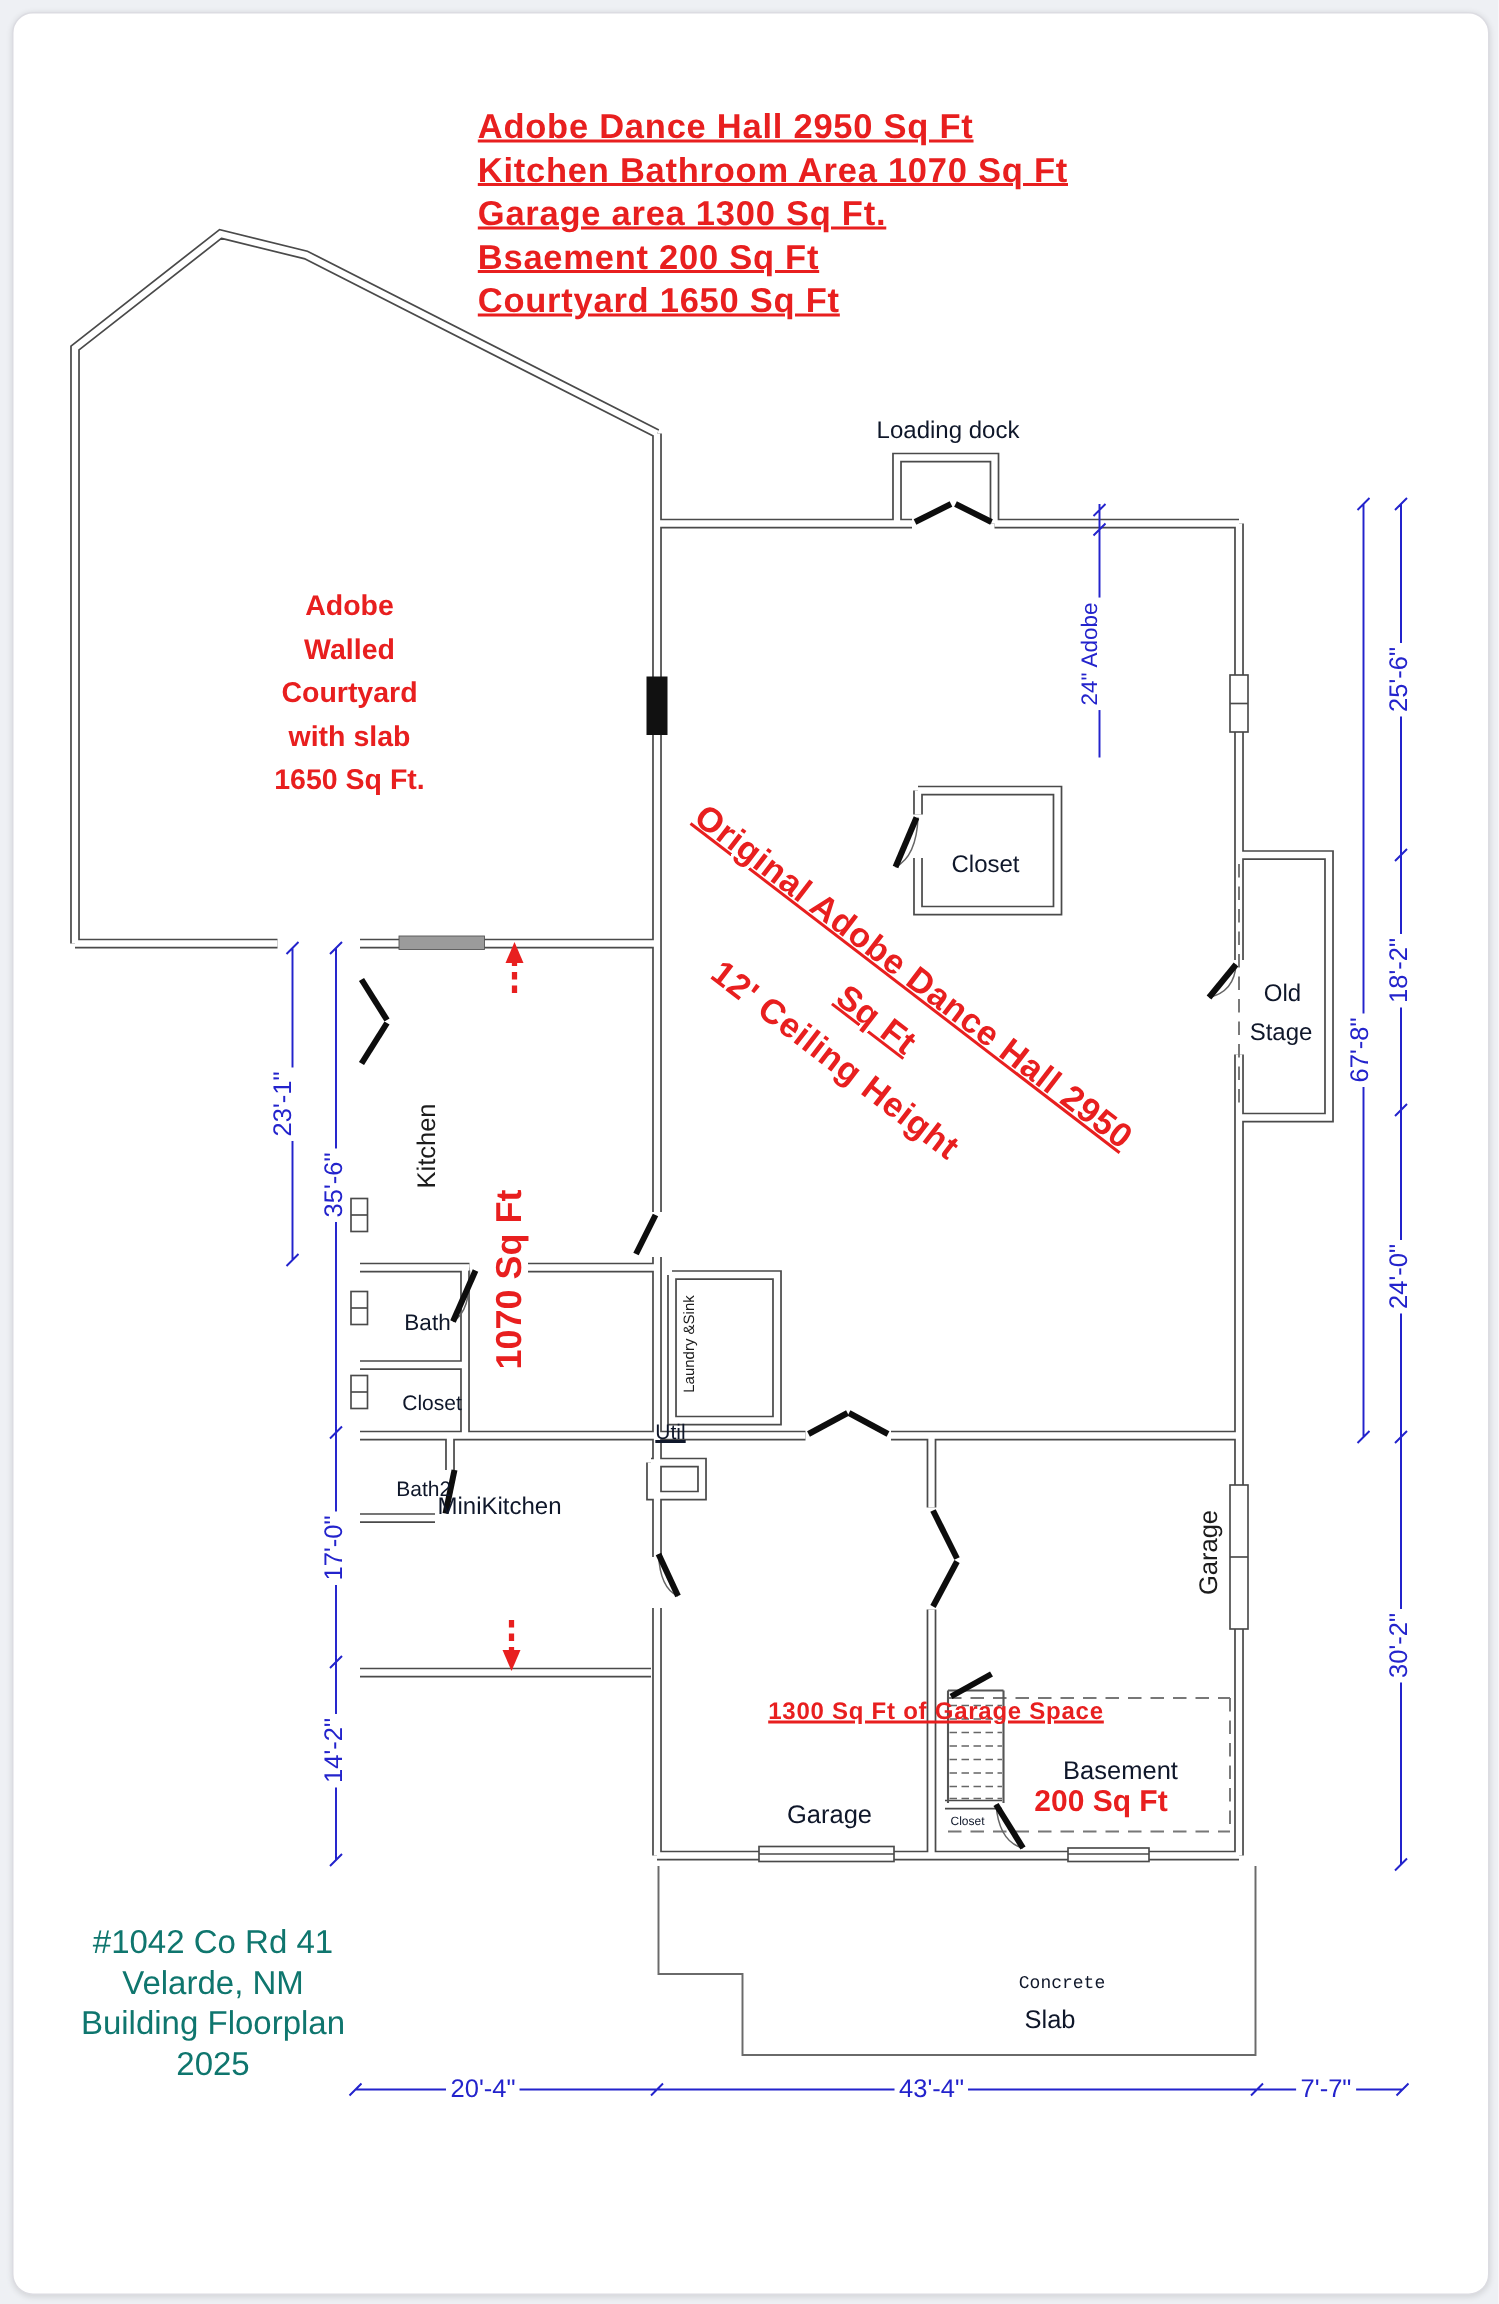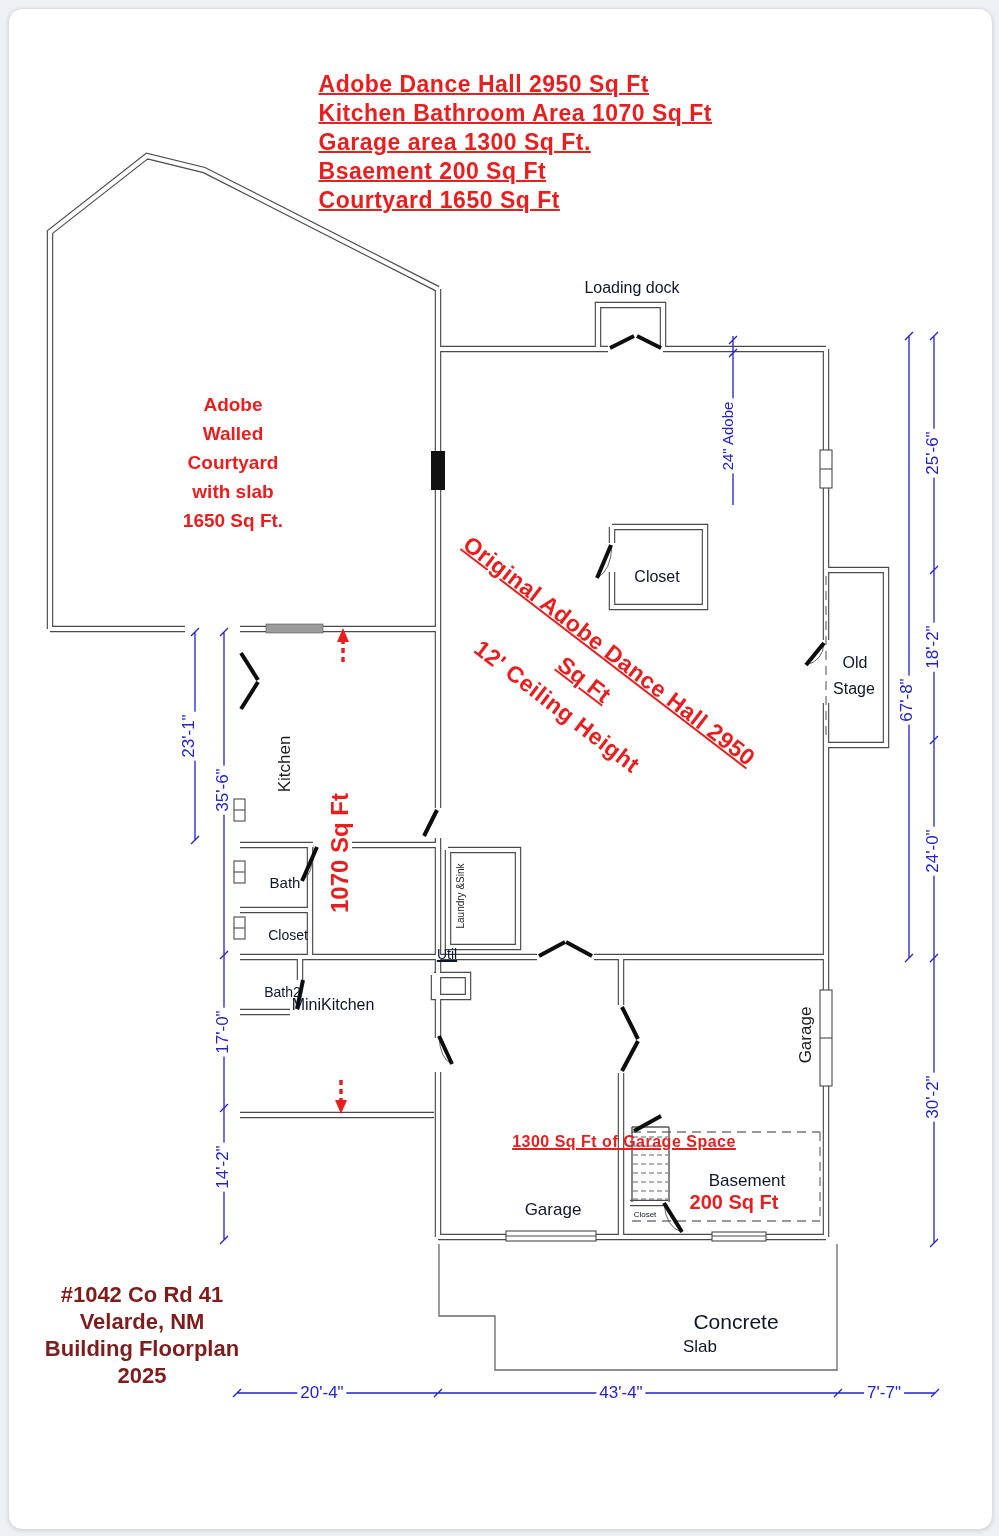--- a/index.html
+++ b/index.html
@@ -22,21 +22,21 @@
   #summary{
     position:absolute;top:70px;right:287px;text-align:left;
     font-size:23px;line-height:29px;letter-spacing:.5px;
   }
   #courtyard-label{
     position:absolute;left:113px;top:390px;width:240px;text-align:center;
     font-size:19px;line-height:29px;
   }
   #titleblock{
     position:absolute;left:22px;top:1281px;width:240px;text-align:center;
-    font-size:22px;line-height:27px;color:#7f1d1d;font-weight:700;
+    font-size:22px;line-height:27px;color:#0f766e;font-weight:400;
   }
   #diag{
     position:absolute;left:478px;top:526px;
     transform:rotate(37.5deg);transform-origin:0 0;
     font-size:23px;line-height:38px;letter-spacing:.5px;
   }
   #diag .l2{margin-left:148px;}
   #diag .l3{margin-left:72px;}
   .dim{font-size:17px;}
   .dims{font-size:15px;}
@@ -212,21 +212,21 @@
 <div class="lbl" style="left:288px;top:935px;font-size:14px;">Closet</div>
 <div class="lbl" style="left:273px;top:992px;font-size:14px;padding-left:19px;">Bath2</div>
 <div class="lbl" style="left:301px;top:1005px;font-size:16px;margin-left:32px;">MiniKitchen</div>
 <div class="lbl u" style="left:447px;top:954px;font-size:14px;">Util</div>
 <div class="vlbl" style="left:460px;top:896px;font-size:10px;">Laundry &amp;Sink</div>
 <div class="lbl" style="left:553px;top:1210px;font-size:17px;">Garage</div>
 <div class="vlbl" style="left:806px;top:1035px;font-size:17px;">Garage</div>
 <div class="lbl" style="left:747px;top:1181px;font-size:17px;">Basement</div>
 <div class="lbl red" style="left:734px;top:1202px;font-size:20px;">200 Sq Ft</div>
 <div class="lbl" style="left:645px;top:1214px;font-size:8px;">Closet</div>
-<div class="lbl" style="left:736px;top:1322px;font-size:21px;">Concrete</div>
+<div class="lbl" style="left:708px;top:1322px;font-size:12px;font-family:Liberation Mono, monospace;">Concrete</div>
 <div class="lbl" style="left:700px;top:1347px;font-size:17px;">Slab</div>
 
 <div class="vlbl red" style="left:340px;top:853px;font-size:24px;">1070 Sq Ft</div>
 <div class="lbl red u" style="left:624px;top:1095px;font-size:16px;letter-spacing:.5px;margin-top:47px;">1300 Sq Ft of Garage Space</div>
 
 <div class="vlbl blue dim" style="left:189px;top:736px;">23'-1"</div>
 <div class="vlbl blue dim" style="left:223px;top:790px;">35'-6"</div>
 <div class="vlbl blue dim" style="left:223px;top:1032px;">17'-0"</div>
 <div class="vlbl blue dim" style="left:223px;top:1167px;">14'-2"</div>
 <div class="vlbl blue dim" style="left:907px;top:700px;">67'-8"</div>

